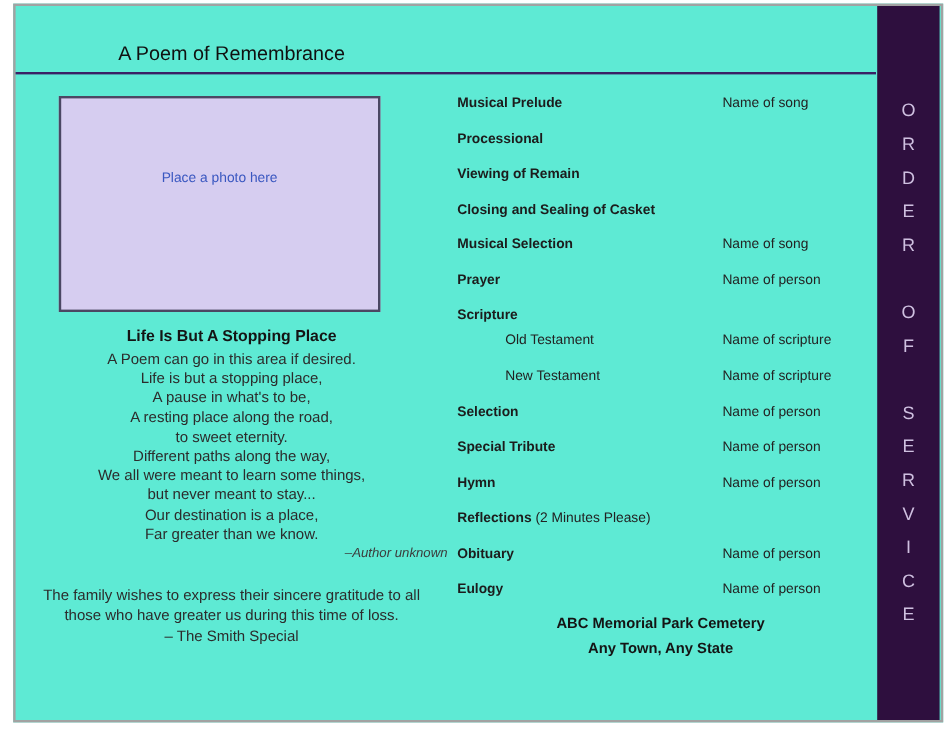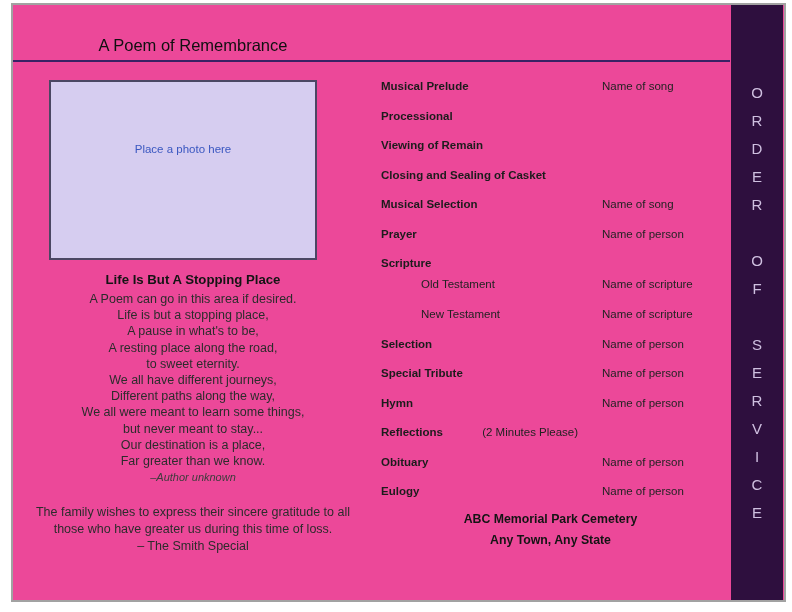--- a/index.html
+++ b/index.html
@@ -8,21 +8,21 @@
     background: #ffffff;
     font-family: "Liberation Sans", sans-serif;
     overflow: hidden;
   }
   .sheet {
     position: absolute;
     left: 11px; top: 3px;
     width: 775px; height: 599px;
     box-sizing: border-box;
     border: 2px solid #a2a2a2;
-    background: #ec4899;
+    background: #5eead4;
   }
   
   .band {
     position: absolute;
     top: 0; right: 1px; bottom: 0;
     width: 52px;
     display: flex;
     flex-direction: column;
     justify-content: center;
     align-items: center;
@@ -79,21 +79,21 @@
   }
   .poem-lines {
     margin-top: 4px;
     text-align: center;
     font-size: 12.5px;
     line-height: 16.2px;
     color: #2c2c2c;
   }
   .poem-attr {
     margin-top: 2px;
-    text-align: center;
+    text-align: right;
     font-style: italic;
     font-size: 11px;
     color: #3c3c3c;
   }
   .gratitude {
     margin-top: 21px;
     text-align: center;
     font-size: 12.5px;
     line-height: 17px;
     color: #2c2c2c;
@@ -101,21 +101,20 @@
 
   
   .service-list { margin-top: 3px; }
   .srow {
     display: flex;
     align-items: flex-end;
     margin-top: 16.5px;
     font-size: 11.5px;
     line-height: 13px;
     color: #1c1c1c;
-    gap: 36px;
   }
   .srow:first-child { margin-top: 18px; }
   .srow.indent { padding-left: 40px; margin-top: 8px; }
   .srow.indent + .srow.indent { margin-top: 17px; }
   .slabel { font-weight: bold; white-space: nowrap; }
   .slabel.plain { font-weight: normal; color: #222; }
   .ssuffix { white-space: pre; color: #222; }
   .leader {
     flex: 1;
     margin: 0 10px 0 7px;
@@ -155,21 +154,20 @@
         <div class="photo-box" style="background: rgb(214, 205, 240); color: rgb(58, 87, 192); margin-left: 36px;">
           <span>Place a photo here</span>
         </div>
         <div class="poem-title">Life Is But A Stopping Place</div>
         <div class="poem-lines">
             <div>A Poem can go in this area if desired.</div>
             <div>Life is but a stopping place,</div>
             <div>A pause in what's to be,</div>
             <div>A resting place along the road,</div>
             <div>to sweet eternity.</div>
-            <div>We all have different journeys,</div>
             <div>Different paths along the way,</div>
             <div>We all were meant to learn some things,</div>
             <div>but never meant to stay...</div>
             <div>Our destination is a place,</div>
             <div>Far greater than we know.</div>
           </div>
         <div class="poem-attr">–Author unknown</div>
         <div class="gratitude">
             <div>The family wishes to express their sincere gratitude to all</div>
             <div>those who have greater us during this time of loss.</div>

